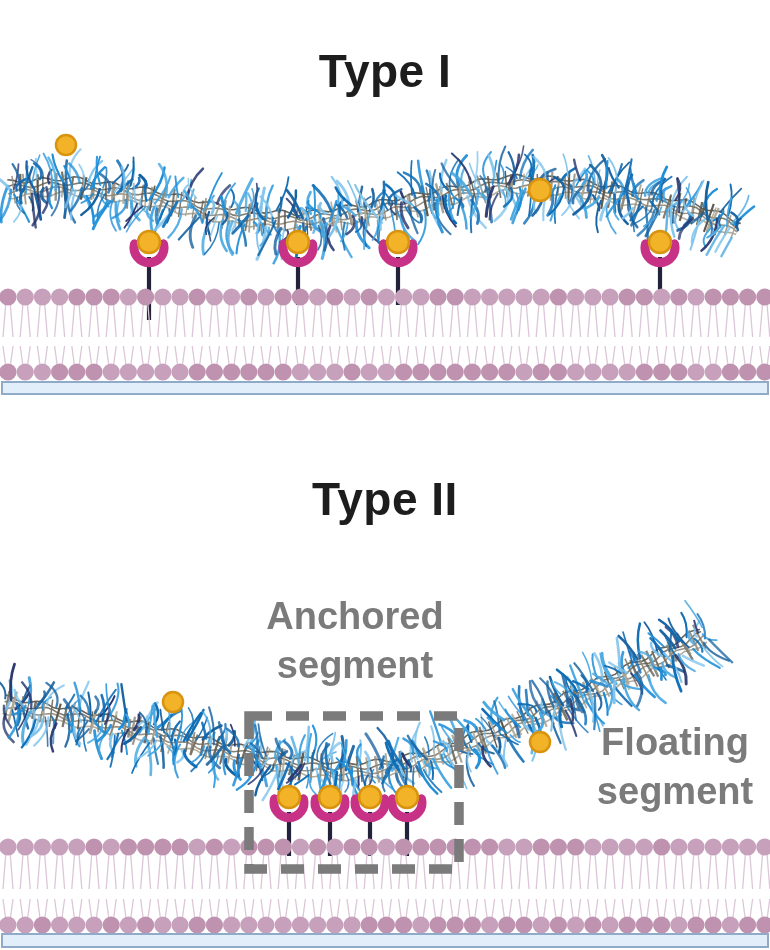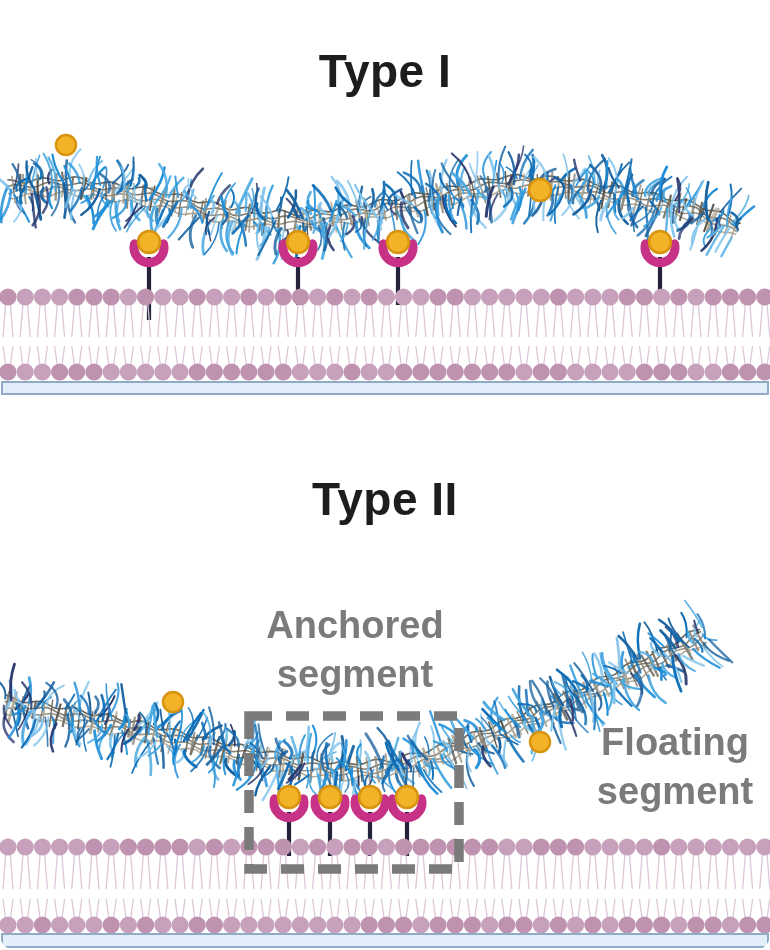--- a/index.html
+++ b/index.html
@@ -1,25 +1,25 @@
 <!DOCTYPE html>
 <html><head>
 <meta charset="utf-8">
 <style>
   html,body{margin:0;padding:0;background:#ffffff;}
   .stage{position:relative;width:770px;height:950px;background:#ffffff;overflow:hidden;
-         font-family:"Liberation Sans",sans-serif;border-radius:15px;}
+         font-family:"Liberation Sans",sans-serif;}
   svg{position:absolute;left:0;top:0;}
   .title{position:absolute;left:0;width:770px;text-align:center;
          font-weight:700;font-size:46px;color:#1d1d1d;letter-spacing:0.5px;}
   #t1{top:44px;}
   #t2{top:472px;}
   .seg-label{position:absolute;font-weight:700;font-size:38px;color:#7b7b7b;
              text-align:center;line-height:1.3;}
-  #anchored-label{left:250px;top:592px;width:210px;margin-top:9px;}
+  #anchored-label{left:250px;top:592px;width:210px;}
   #floating-label{left:577px;top:718px;width:196px;}
 </style>
 </head>
 <body>
 
 <div class="stage">
   <svg id="art" width="770" height="950" viewBox="0 0 770 950">
     <g id="p1">
       <g id="p1-stalks">
           <g></g>

